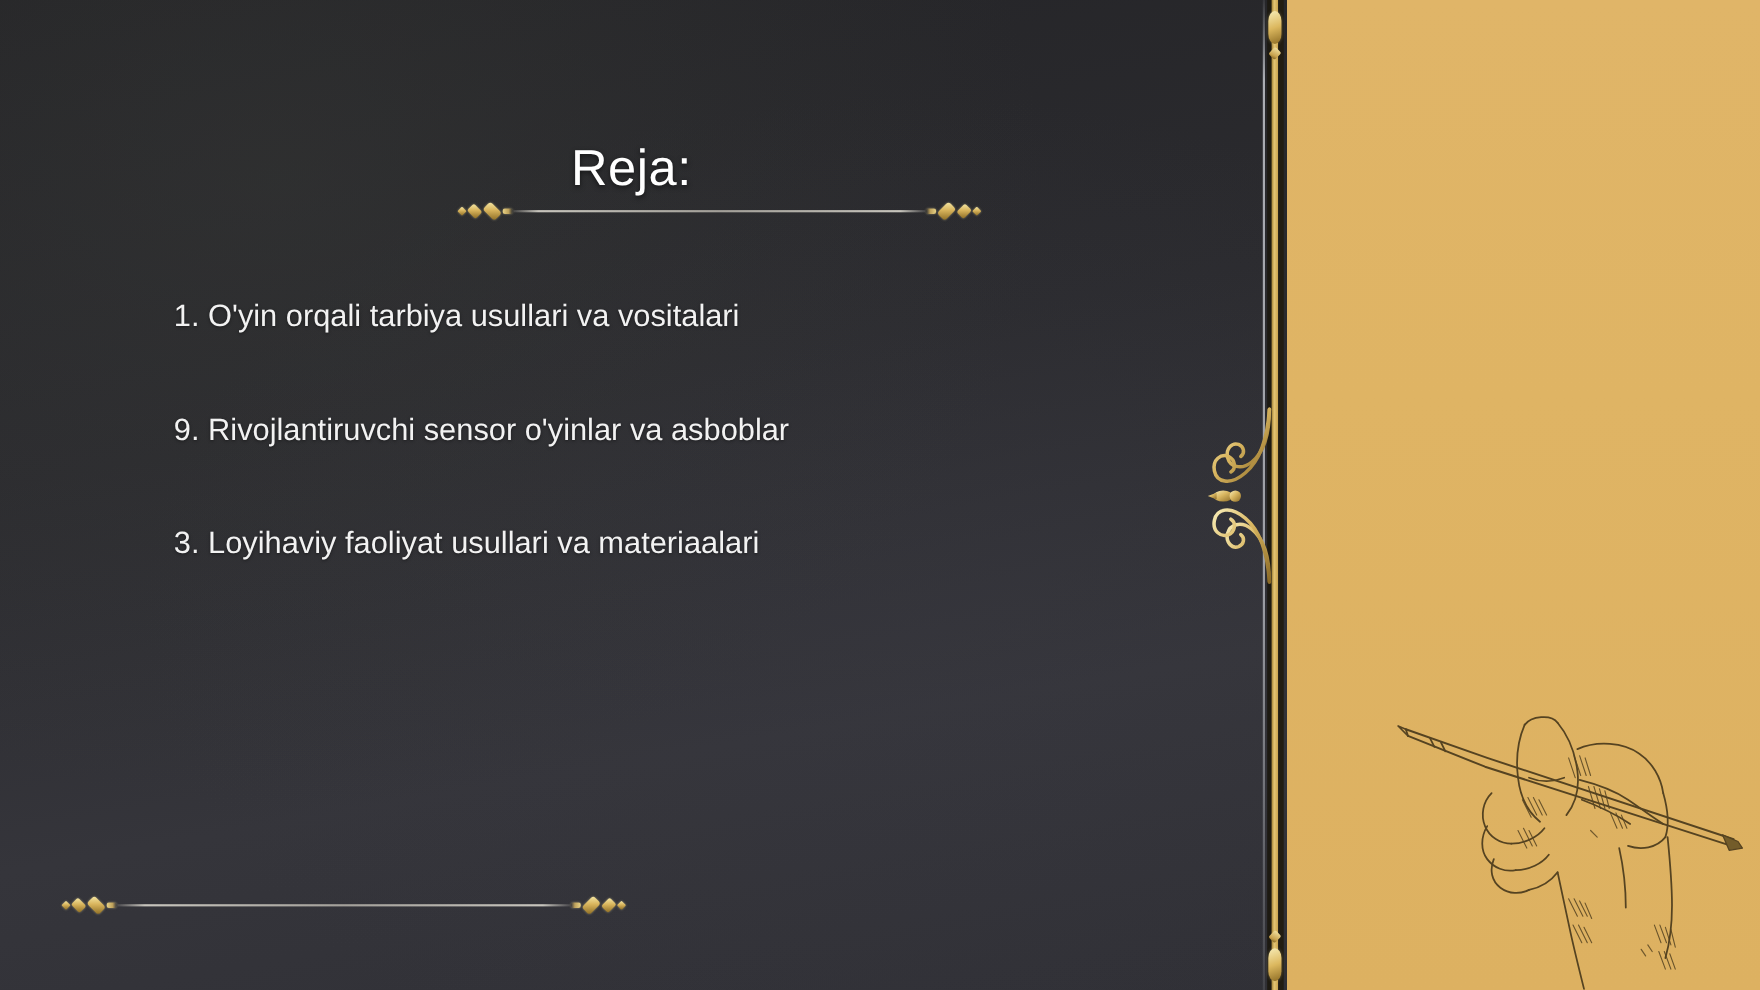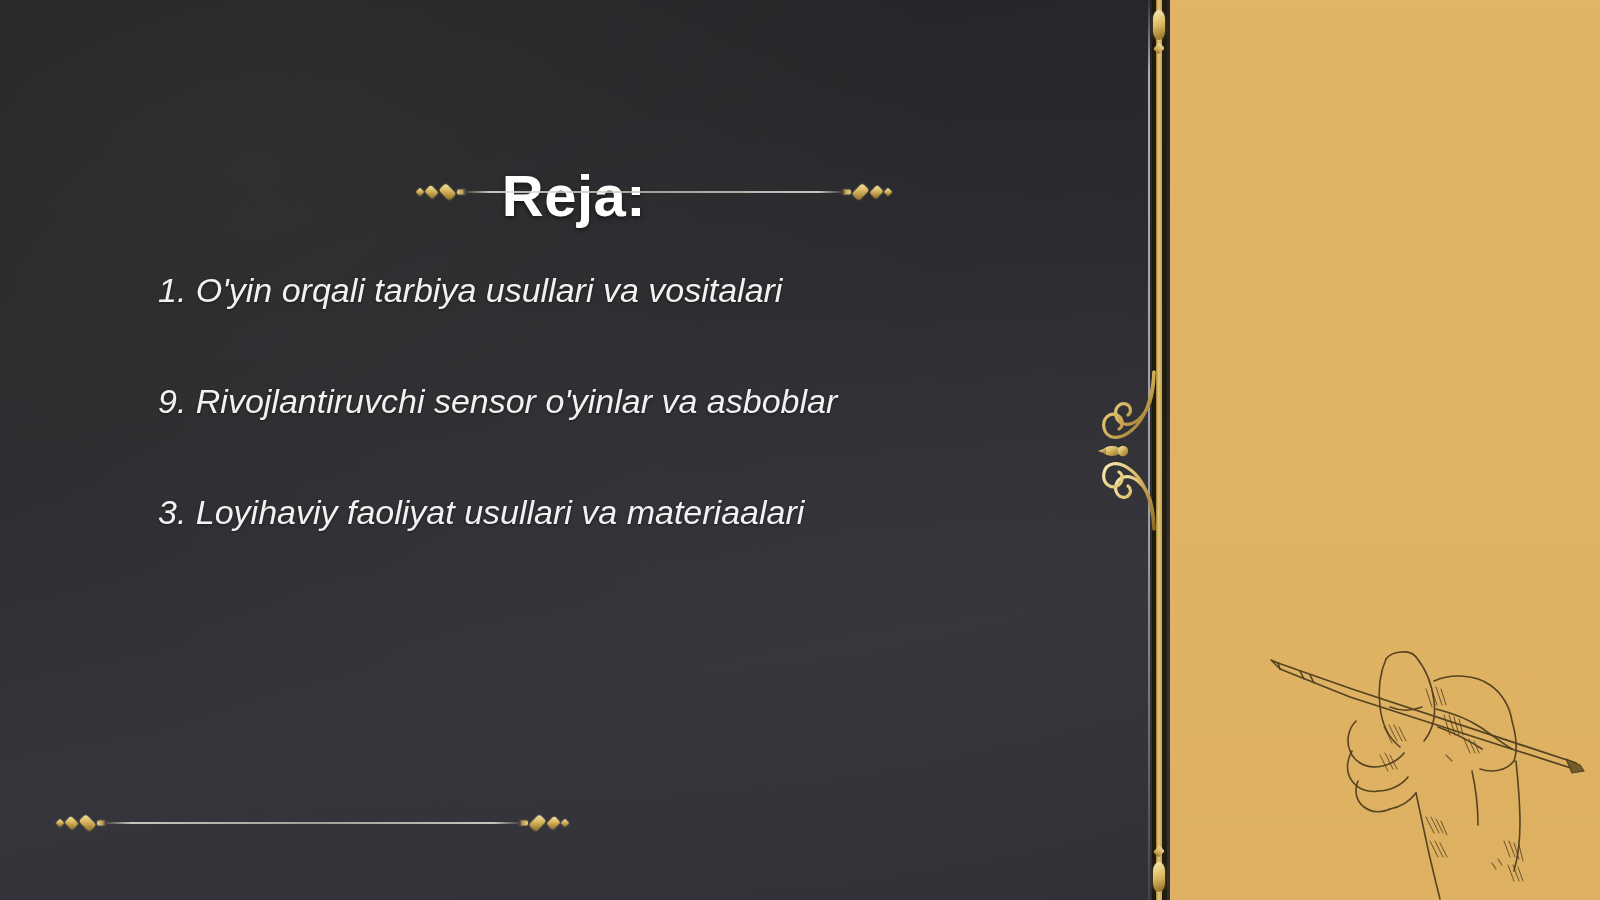--- a/index.html
+++ b/index.html
@@ -35,27 +35,26 @@
 
   
   .title-block {
     position: absolute;
     left: 0; top: 126px;
     width: 1148px;
     text-align: center;
   }
   .slide-title {
     display: block;
-    font-size: 58px;
-    font-weight: bold;
+    font-size: 46px;
+    font-weight: normal;
     color: #ffffff;
     letter-spacing: 0.5px;
     text-shadow: 0 2px 5px rgba(0,0,0,0.55);
     line-height: 1.15;
-    margin-top: 37px;
   }
 
   
   .rule {
     position: absolute;
     height: 14px;
     display: flex;
     align-items: center;
   }
   .rule-title { left: 415px; top: 185px; width: 478px; }
@@ -97,22 +96,21 @@
   }
 
   
   .agenda {
     position: absolute;
     left: 158px;
     top: 270px;
     width: 900px;
   }
   .agenda-item {
-    font-size: 34px;
-    font-style: italic;
+    font-size: 28px;
     color: #f2f2f2;
     line-height: 1.2;
     margin-bottom: 70px;
     white-space: nowrap;
     text-shadow: 0 1px 3px rgba(0,0,0,0.45);
     font-stretch: condensed;
   }
   .agenda-item:last-child { margin-bottom: 0; }
 
   

